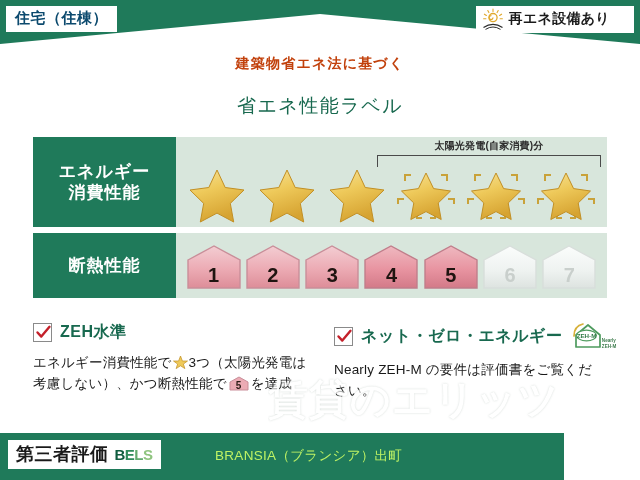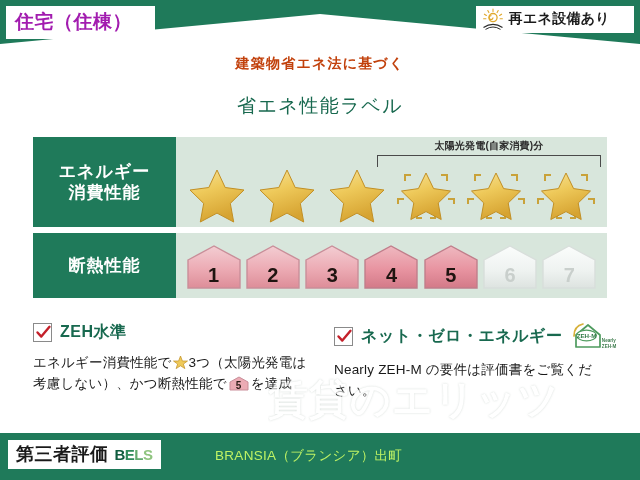--- a/index.html
+++ b/index.html
@@ -21,22 +21,22 @@
     position:absolute;left:0;top:0;width:640px;height:44px;
     background:#1f7a5a;
     overflow:hidden;
   }
   .header-chevron{
     position:absolute;left:0;top:0;width:640px;height:44px;
   }
   .tab-type{
     position:absolute;left:6px;top:6px;
     background:#ffffff;
-    padding:3px 23px 4px 9px;
-    font-size:19px;font-weight:bold;color:#a21caf;
+    padding:3px 9px 4px 9px;
+    font-size:15px;font-weight:bold;color:#0c4a6e;
     letter-spacing:0.5px;
     z-index:3;
   }
   .badge-renew{
     position:absolute;right:6px;top:6px;
     background:#ffffff;
     padding:2px 24px 3px 5px;
     display:flex;align-items:center;gap:4px;
     z-index:3;
   }
@@ -148,21 +148,21 @@
   }
   .zehm-logo svg{position:absolute;left:0;top:0;width:42px;height:28px;}
   .zehm-sub{
     position:absolute;right:-2px;bottom:1px;
     font-size:4.6px;font-weight:bold;color:#3f7d4e;line-height:1.15;
     text-align:left;white-space:pre-line;
   }
 
   
   .footer{
-    position:absolute;left:0;bottom:0;width:640px;height:47px;
+    position:absolute;left:0;bottom:0;width:564px;height:47px;
     background:#1f7a5a;
   }
   .bels-chip{
     position:absolute;left:8px;top:7px;
     background:#ffffff;padding:2px 8px 3px 8px;
     display:flex;align-items:baseline;gap:6px;
   }
   .bels-jp{font-size:18px;font-weight:bold;color:#1a1a1a;letter-spacing:0.5px;}
   .bels-en{
     font-size:15px;font-weight:bold;letter-spacing:-0.5px;

